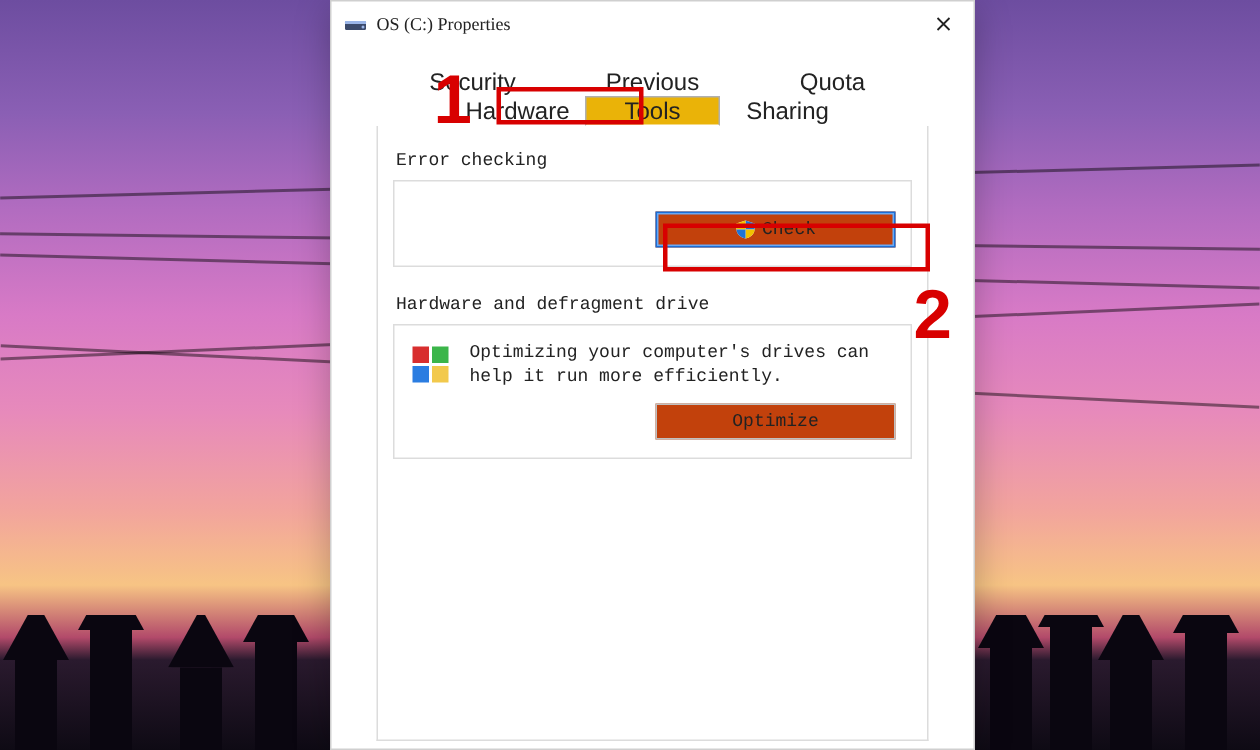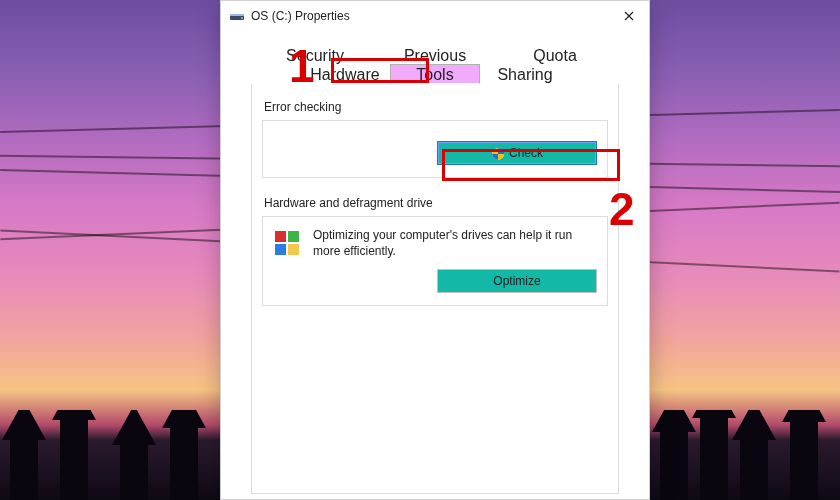--- a/index.html
+++ b/index.html
@@ -29,39 +29,39 @@
       radial-gradient(circle at 80% 100%, #0a0610 6px, transparent 7px),
       linear-gradient(#0a0610,#0a0610);
     clip-path:polygon(50% 0,100% 100%,0 100%);}
   .window{
     position:absolute;left:220px;top:0;width:430px;height:500px;background:#fff;
     border:1px solid #cfcfcf;box-shadow:0 6px 22px rgba(0,0,0,.25);
   }
   .titlebar{display:flex;align-items:center;height:30px;padding:0 8px;color:#222;font-size:12px;}
   .titlebar .icon{width:16px;height:16px;margin-right:6px;display:flex;align-items:center;justify-content:center;}
   .titlebar .icon svg{width:16px;height:16px;}
-  .titlebar .title{flex:1;}
+  .titlebar .title{flex:1;font-family:Liberation Serif, serif;}
   .titlebar .close{width:40px;height:30px;margin:-0px -8px 0 0;display:flex;align-items:center;justify-content:center;font-size:14px;color:#222;}
   .tabs{margin-top:14px;}
   .tabrow{display:flex;justify-content:center;gap:0;}
   .tab{
     width:120px;height:20px;line-height:20px;text-align:center;color:#222;font-size:16px;
     border:1px solid transparent;
   }
-  .tab.active{background:#f0abfc;border:1px solid #b0b0b0;border-bottom:1px solid #fff;}
-  .content-frame{border:1px solid #dcdcdc;border-top:none;margin:0 30px;padding:14px 10px;height:410px;}
+  .tab.active{background:#eab308;border:1px solid #b0b0b0;border-bottom:1px solid #fff;}
+  .content-frame{border:1px solid #dcdcdc;border-top:none;margin:0 30px;padding:14px 10px;height:410px;font-family:Liberation Mono, monospace;}
   .section-title{font-size:12px;color:#222;margin:2px 0 6px 2px;}
   .subsection{border:1px solid #dcdcdc;padding:10px 10px 12px 10px;margin:0 0 18px 0;}
   .row{display:flex;gap:12px;align-items:flex-start;}
   .row .desc{flex:1;color:#222;font-size:12px;line-height:1.35;}
   .drive-ico{width:34px;height:22px;margin-top:2px;display:flex;align-items:center;justify-content:center;}
   .defrag-ico{width:28px;height:28px;margin-top:2px;display:flex;align-items:center;justify-content:center;}
   .btnbar{display:flex;justify-content:flex-end;margin-top:10px;}
   .btn{
-    min-width:160px;height:24px;line-height:22px;border:1px solid #c0c0c0;background:#14b8a6;
+    min-width:160px;height:24px;line-height:22px;border:1px solid #c0c0c0;background:#c2410c;
     text-align:center;font-size:12px;color:#222;display:inline-flex;align-items:center;justify-content:center;gap:4px;
   }
   .btn.focused{border:1px solid #1a6fd8;box-shadow:inset 0 0 0 1px #6aa8f3;}
   .shield{width:14px;height:14px;display:inline-block;}
   
   .annot{position:absolute;border:3px solid #d80000;pointer-events:none;}
   .annot-tools{left:331px;top:58px;width:98px;height:25px;}
   .annot-check{left:442px;top:149px;width:178px;height:32px;}
   .num{position:absolute;font-weight:700;color:#d80000;font-size:46px;font-family:"Segoe UI",Arial,sans-serif;pointer-events:none;}
   .num.n1{left:289px;top:39px;}

